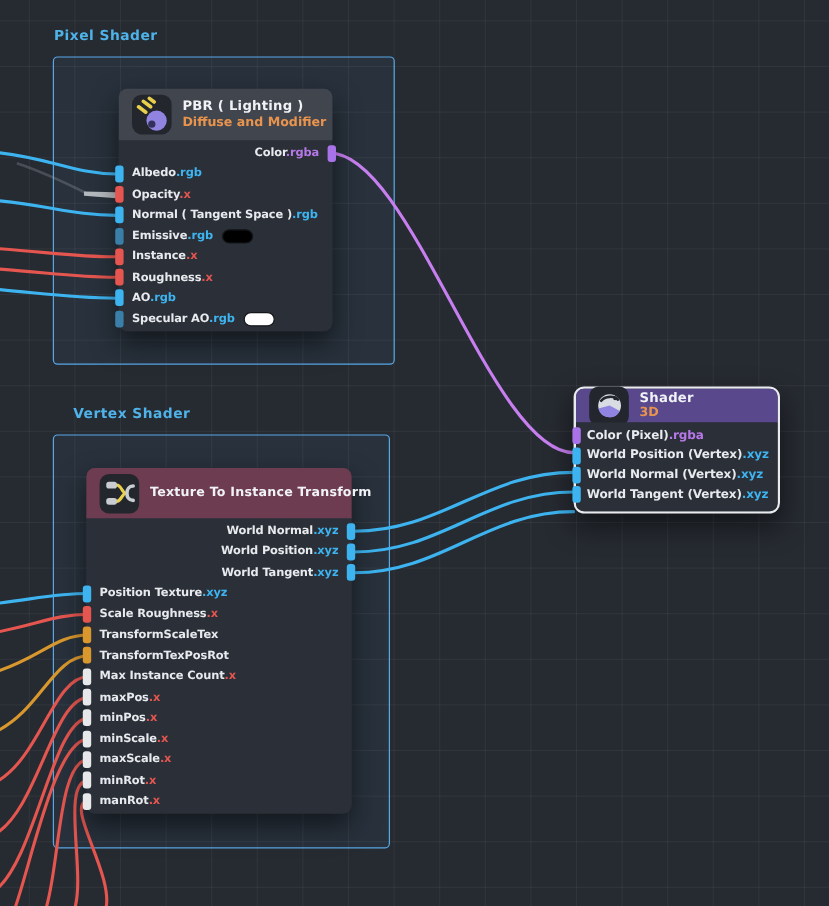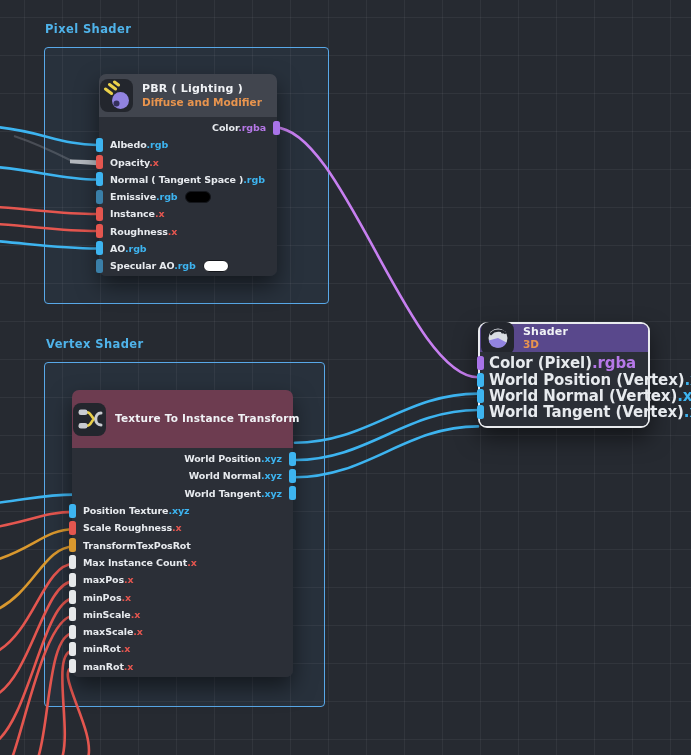--- a/index.html
+++ b/index.html
@@ -20,21 +20,21 @@
   #wires{position:absolute;left:0;top:0;z-index:2;}
   .w{fill:none;stroke-width:2.6;stroke-linecap:round;}
   .w-blue{stroke:var(--blue,#3db4f0);}
   .w-red{stroke:var(--red,#e4564f);}
   .w-orange{stroke:var(--orange,#d9982e);}
   .w-purple{stroke:var(--purple-wire,#c77ff0);}
   .w-gray{stroke:#9aa0a8;opacity:.3;stroke-width:2.2;fill:none;}
 
   .node{position:absolute;z-index:3;border-radius:7px;
     box-shadow:0 10px 22px rgba(0,0,0,.5);}
-  .node-header{display:flex;align-items:center;gap:9px;padding:0 1px;
+  .node-header{display:flex;align-items:center;gap:9px;padding:0 11px;
     border-radius:7px 7px 0 0;}
   .node-body{background:var(--node-body,#2b2f37);border-radius:0 0 7px 7px;
     position:relative;padding:2px 0;}
   .icon-tile{width:33px;height:33px;border-radius:8px;background:#23262d;
     display:flex;align-items:center;justify-content:center;flex:0 0 auto;}
   .titles{display:flex;flex-direction:column;justify-content:center;line-height:1.25;}
   .node-title{color:#f0f2f5;font-size:11px;font-weight:bold;letter-spacing:.2px;white-space:nowrap;}
   .node-subtitle{color:var(--subtitle-orange,#e8944e);font-size:10.5px;font-weight:bold;white-space:nowrap;}
 
   .row{position:relative;display:flex;align-items:center;padding:0 11px;}
@@ -55,37 +55,37 @@
   .pin-white{background:var(--white-pin,#e6e8ea);}
   .pin-dim{background:var(--dim-pin,#3a7fa8);}
   .swatch{width:26px;height:12px;border-radius:6px;margin-left:7px;
     border:1.5px solid #14161b;box-sizing:border-box;}
 
   
   #pbr-node{left:99px;top:74px;width:178px;}
   #pbr-node .node-header{height:43px;background:var(--header-gray,#41454e);}
   #pbr-node .row{height:17.25px;}
   #tex-node{left:72px;top:390px;width:221px;}
-  #tex-node .node-header{height:58px;background:var(--header-maroon,#6d3c50);}
+  #tex-node .node-header{height:42px;background:var(--header-maroon,#6d3c50);}
   #tex-node .row{height:17.3px;}
   #shader-node{left:478px;top:322px;width:168px;border:2px solid #e9ebee;border-radius:9px;}
   #shader-node .node-header{height:28px;background:var(--header-purple,#59488c);border-radius:6px 6px 0 0;}
   #shader-node .node-body{border-radius:0 0 6px 6px;padding:3px 0 5px 0;}
   #shader-node .row{height:16.4px;padding:0 9px;}
-  #shader-node .plabel{font-size:15px;text-align:right;}
+  #shader-node .plabel{font-size:10px;text-align:right;}
 </style>
 </head>
 <body>
 
 <div class="canvas">
 
   <div class="group-label" style="left:45px;top:22px;">Pixel Shader</div>
   <div class="group" style="left:44px;top:47px;width:283px;height:255px;"></div>
 
-  <div class="group-label" style="left:46px;top:337px;">Vertex Shader</div>
+  <div class="group-label" style="left:61px;top:337px;">Vertex Shader</div>
   <div class="group" style="left:44px;top:362px;width:279px;height:343px;"></div>
 
   <svg id="wires" width="691" height="755" viewBox="0 0 691 755">
 
     <path class="w w-blue" d="M -4,127 C 40,131 62,145 97,145"></path>
     <path class="w-gray" d="M 14,136 C 38,144 56,153 72,161"></path>
     <polygon points="70,159.5 97,160.2 97,165.2 70,163.2" fill="#b4b9bf"></polygon>
     <path class="w w-blue" d="M -4,167 C 40,171 62,179.5 97,179.5"></path>
     <path class="w w-red" d="M -4,207 C 40,210 62,214 97,214"></path>
     <path class="w w-red" d="M -4,224 C 40,227 62,231 97,231"></path>
@@ -175,38 +175,42 @@
           <rect x="4.5" y="20" width="9" height="5.6" rx="2.4" fill="#c9ccd1"></rect>
           <path d="M27,10 C20,10 20,22 27,22" stroke="#c9ccd1" stroke-width="3" fill="none" stroke-linecap="round"></path>
         </svg>
       </div>
       <div class="titles">
         <span class="node-title" style="font-size:10.5px;">Texture To Instance Transform</span>
       </div>
     </div>
     <div class="node-body">
       <div class="row out">
+        <span class="plabel"><span>World Normal</span><span class="sfx-blue">.xyz</span></span>
+        <span class="pin out pin-blue"></span>
+      </div>
+      <div class="row out">
         <span class="plabel"><span>World Position</span><span class="sfx-blue">.xyz</span></span>
         <span class="pin out pin-blue"></span>
       </div>
       <div class="row out">
-        <span class="plabel"><span>World Normal</span><span class="sfx-blue">.xyz</span></span>
-        <span class="pin out pin-blue"></span>
-      </div>
-      <div class="row out">
         <span class="plabel"><span>World Tangent</span><span class="sfx-blue">.xyz</span></span>
         <span class="pin out pin-blue"></span>
       </div>
       <div class="row">
         <span class="pin in pin-blue"></span>
         <span class="plabel"><span>Position Texture</span><span class="sfx-blue">.xyz</span></span>
       </div>
       <div class="row">
         <span class="pin in pin-red"></span>
         <span class="plabel"><span>Scale Roughness</span><span class="sfx-red">.x</span></span>
+      </div>
+      <div class="row">
+        <span class="pin in pin-orange"></span>
+        <span class="plabel"><span>TransformScaleTex</span></span>
       </div>
       <div class="row">
         <span class="pin in pin-orange"></span>
         <span class="plabel"><span>TransformTexPosRot</span></span>
       </div>
       <div class="row">
         <span class="pin in pin-white"></span>
         <span class="plabel"><span>Max Instance Count</span><span class="sfx-red">.x</span></span>
       </div>
       <div class="row">

